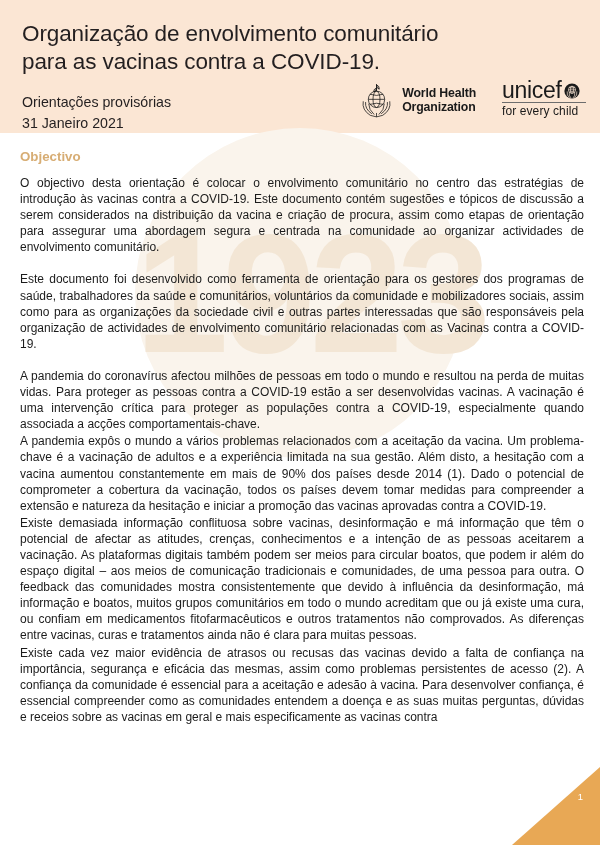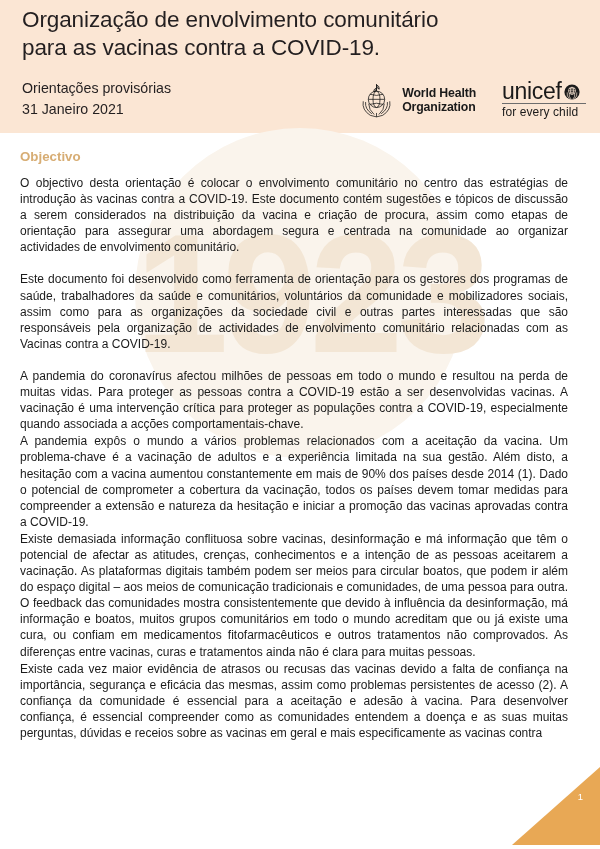--- a/index.html
+++ b/index.html
@@ -18,21 +18,21 @@
     background: #ffffff;
     overflow: hidden;
   }
 
   
   .header {
     position: relative;
     width: 600px;
     height: 133px;
     background: #fbe6d4;
-    padding: 6px 18px 0 22px;
+    padding: 20px 18px 0 22px;
     overflow: hidden;
   }
 
   .title-block {
     position: relative;
     z-index: 3;
     width: 100%;
   }
 
   .doc-title {
@@ -55,21 +55,21 @@
     color: #231f20;
     font-weight: 400;
   }
 
   
   .logos {
     position: absolute;
     right: 14px;
     bottom: 13px;
     display: flex;
-    align-items: center;
+    align-items: flex-start;
     gap: 26px;
     z-index: 4;
   }
 
   .who-logo {
     display: flex;
     align-items: center;
     gap: 6px;
   }
 
@@ -159,21 +159,21 @@
     font-weight: bold;
     color: #f3e6d5;
     letter-spacing: -6px;
     font-family: "Liberation Sans", sans-serif;
   }
 
   
   .body-area {
     position: relative;
     z-index: 2;
-    padding: 15px 32px 0 20px;
+    padding: 15px 16px 0 20px;
   }
 
   .section-heading {
     font-size: 13.3px;
     line-height: 18px;
     font-weight: bold;
     color: #d7ad74;
     margin-bottom: 9px;
   }
 

